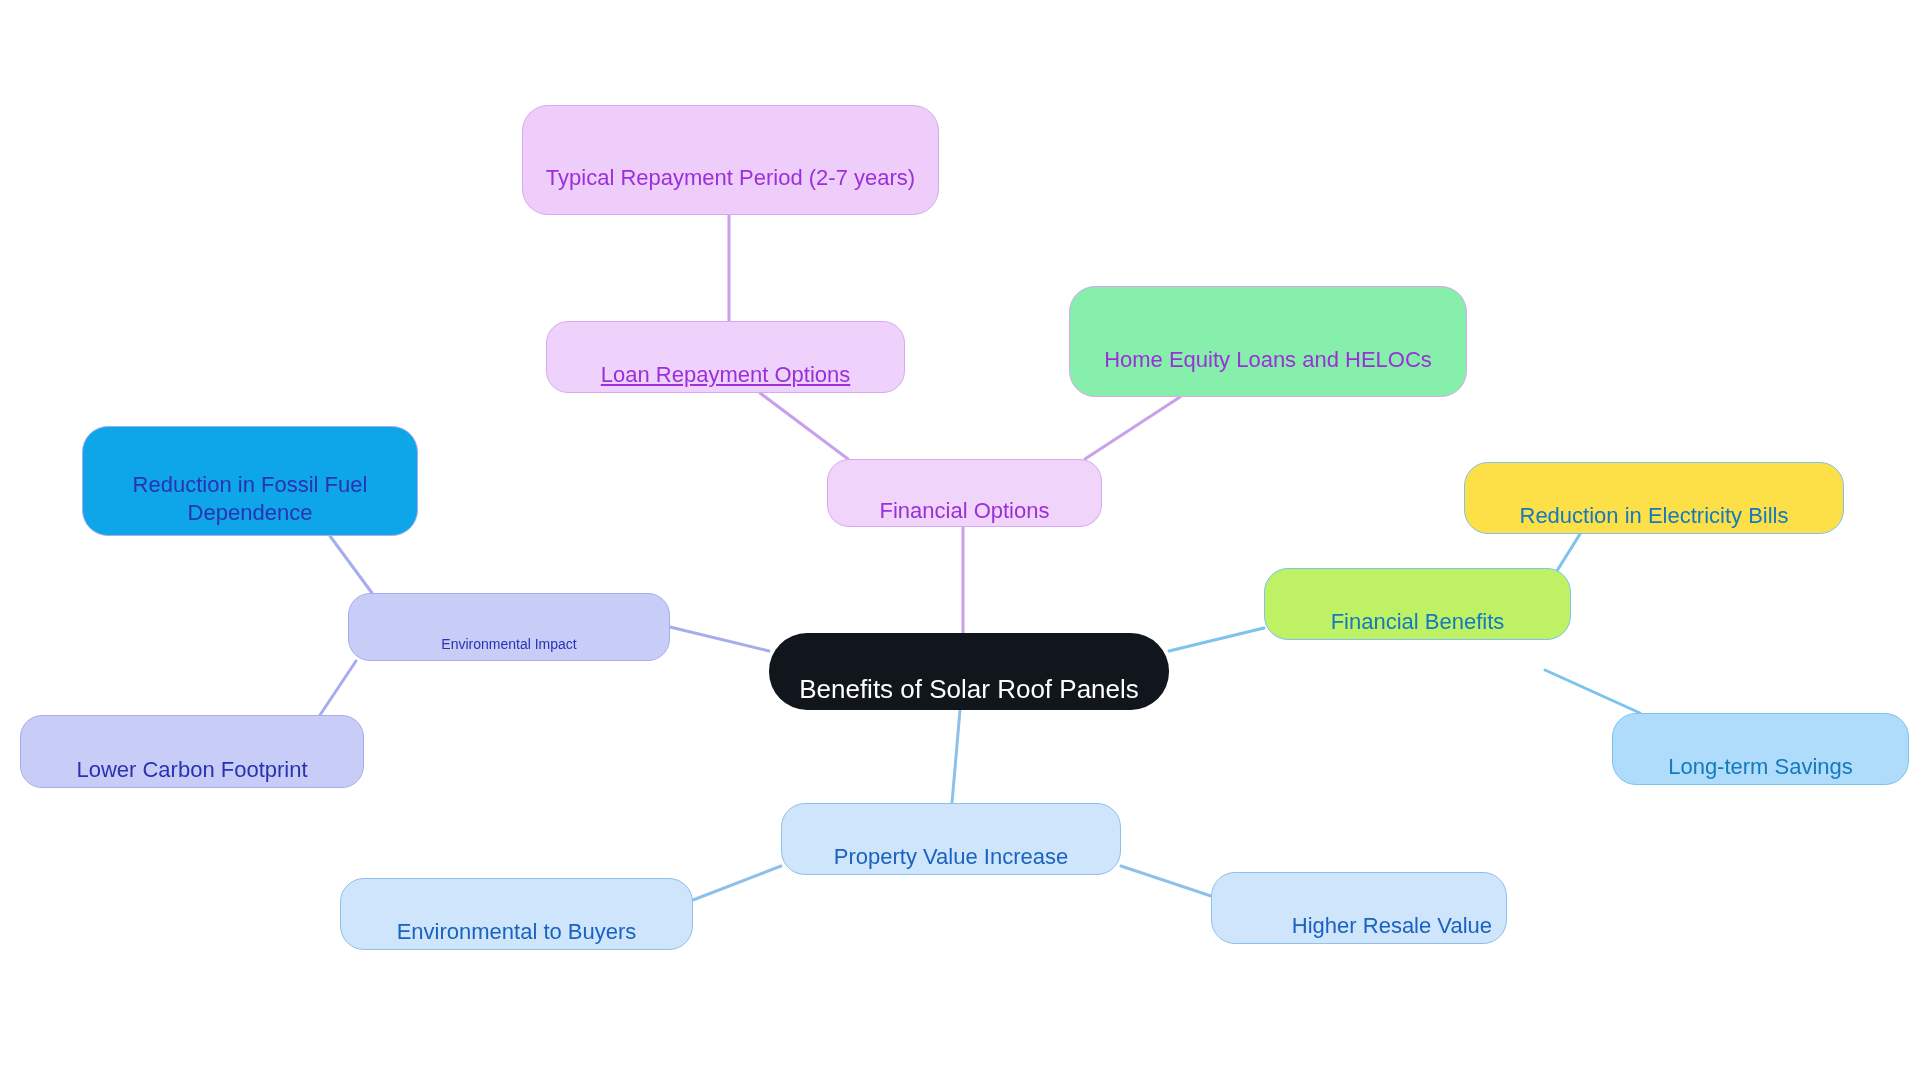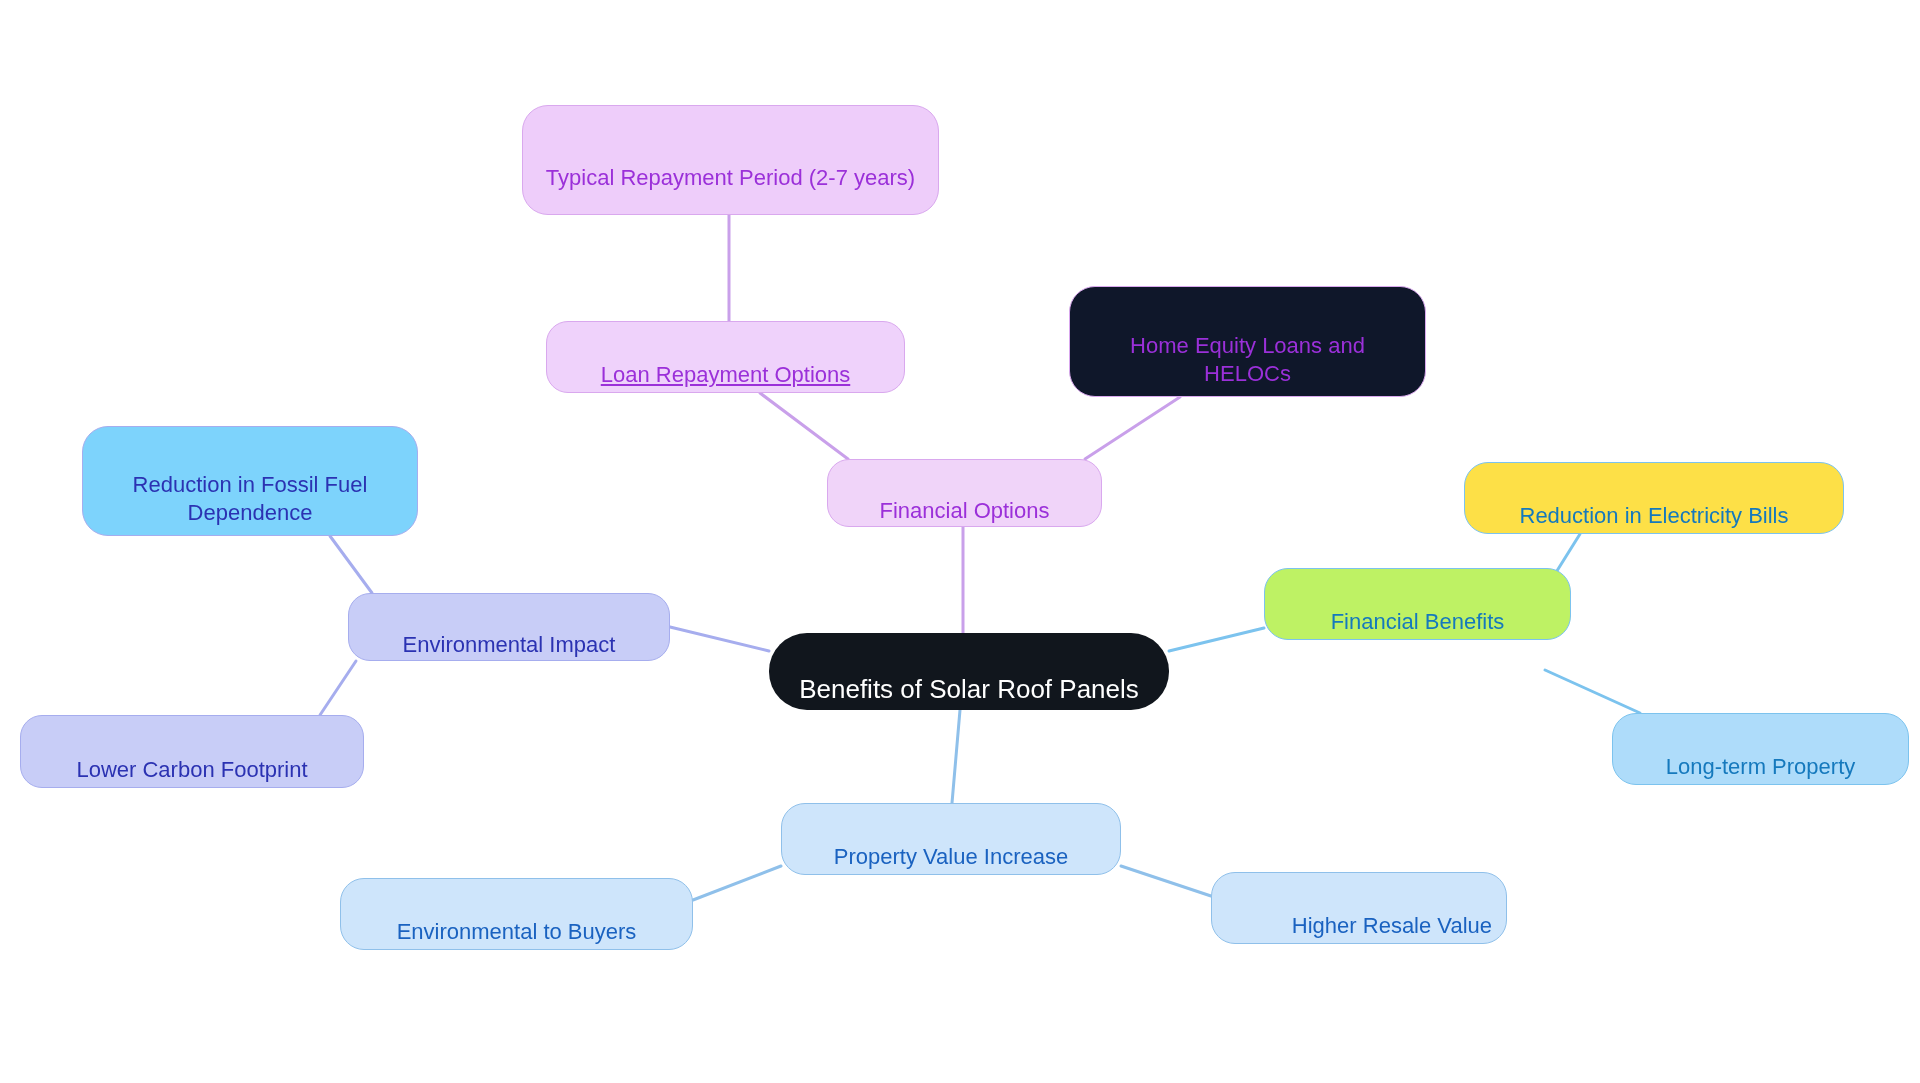--- a/index.html
+++ b/index.html
@@ -68,25 +68,25 @@
       <line x1="1540" y1="598" x2="1580" y2="534" stroke="#7cc3ee" stroke-width="3" stroke-linecap="round"></line>
       <line x1="1545" y1="670" x2="1640" y2="713" stroke="#7cc3ee" stroke-width="3" stroke-linecap="round"></line>
       <line x1="960" y1="710" x2="952" y2="803" stroke="#8fc0ea" stroke-width="3" stroke-linecap="round"></line>
       <line x1="781" y1="866" x2="693" y2="900" stroke="#8fc0ea" stroke-width="3" stroke-linecap="round"></line>
       <line x1="1121" y1="866" x2="1211" y2="896" stroke="#8fc0ea" stroke-width="3" stroke-linecap="round"></line>
     </svg>
   <div id="node-layer">
       <div class="node" style="left: 827px; top: 459px; width: 275px; height: 68px; background: rgb(240, 212, 249); color: rgb(155, 48, 217); border-color: rgb(217, 168, 238); font-size: 22px; border-radius: 22px;"><span class="node-label">Financial Options</span></div>
       <div class="node" style="left: 546px; top: 321px; width: 359px; height: 72px; background: rgb(239, 210, 251); color: rgb(155, 48, 217); border-color: rgb(217, 168, 238); font-size: 22px; border-radius: 22px; text-decoration: underline;"><span class="node-label">Loan Repayment Options</span></div>
       <div class="node" style="left: 522px; top: 105px; width: 417px; height: 110px; background: rgb(238, 205, 250); color: rgb(155, 48, 217); border-color: rgb(217, 168, 238); font-size: 22px; border-radius: 26px;"><span class="node-label">Typical Repayment Period (2-7 years)</span></div>
-      <div class="node" style="left: 1069px; top: 286px; width: 357px; height: 111px; background: #0f172a; color: rgb(155, 48, 217); border-color: rgb(217, 168, 238); font-size: 22px; border-radius: 26px;"><span class="node-label">Home Equity Loans and HELOCs</span></div>
-      <div class="node" style="left: 348px; top: 593px; width: 322px; height: 68px; background: rgb(200, 205, 247); color: rgb(43, 50, 178); border-color: rgb(166, 173, 238); font-size: 22px; border-radius: 22px;"><span class="node-label">Environmental Impact</span></div>
-      <div class="node" style="left: 82px; top: 426px; width: 336px; height: 110px; background: #7dd3fc; color: rgb(43, 50, 178); border-color: rgb(166, 173, 238); font-size: 22px; border-radius: 26px;"><span class="node-label">Reduction in Fossil Fuel Dependence</span></div>
+      <div class="node" style="left: 1069px; top: 286px; width: 398px; height: 111px; background: #86efac; color: rgb(155, 48, 217); border-color: rgb(217, 168, 238); font-size: 22px; border-radius: 26px;"><span class="node-label">Home Equity Loans and HELOCs</span></div>
+      <div class="node" style="left: 348px; top: 593px; width: 322px; height: 68px; background: rgb(200, 205, 247); color: rgb(43, 50, 178); border-color: rgb(166, 173, 238); font-size: 14px; border-radius: 22px;"><span class="node-label">Environmental Impact</span></div>
+      <div class="node" style="left: 82px; top: 426px; width: 336px; height: 110px; background: #0ea5e9; color: rgb(43, 50, 178); border-color: rgb(166, 173, 238); font-size: 22px; border-radius: 26px;"><span class="node-label">Reduction in Fossil Fuel Dependence</span></div>
       <div class="node" style="left: 20px; top: 715px; width: 344px; height: 73px; background: rgb(200, 205, 247); color: rgb(43, 50, 178); border-color: rgb(166, 173, 238); font-size: 22px; border-radius: 22px;"><span class="node-label">Lower Carbon Footprint</span></div>
       <div class="node" style="left: 1264px; top: 568px; width: 307px; height: 72px; background: #bef264; color: rgb(21, 121, 189); border-color: rgb(124, 195, 238); font-size: 22px; border-radius: 24px;"><span class="node-label">Financial Benefits</span></div>
       <div class="node" style="left: 1464px; top: 462px; width: 380px; height: 72px; background: #fde047; color: rgb(21, 121, 189); border-color: rgb(124, 195, 238); font-size: 22px; border-radius: 24px;"><span class="node-label">Reduction in Electricity Bills</span></div>
-      <div class="node" style="left: 1612px; top: 713px; width: 297px; height: 72px; background: rgb(174, 220, 250); color: rgb(21, 121, 189); border-color: rgb(124, 195, 238); font-size: 22px; border-radius: 24px;"><span class="node-label">Long-term Property</span></div>
+      <div class="node" style="left: 1612px; top: 713px; width: 297px; height: 72px; background: rgb(174, 220, 250); color: rgb(21, 121, 189); border-color: rgb(124, 195, 238); font-size: 22px; border-radius: 24px;"><span class="node-label">Long-term Savings</span></div>
       <div class="node" style="left: 781px; top: 803px; width: 340px; height: 72px; background: rgb(206, 229, 251); color: rgb(26, 98, 192); border-color: rgb(143, 192, 234); font-size: 22px; border-radius: 24px;"><span class="node-label">Property Value Increase</span></div>
       <div class="node" style="left: 340px; top: 878px; width: 353px; height: 72px; background: rgb(206, 229, 251); color: rgb(26, 98, 192); border-color: rgb(143, 192, 234); font-size: 22px; border-radius: 24px;"><span class="node-label">Environmental to Buyers</span></div>
       <div class="node" style="left: 1211px; top: 872px; width: 296px; height: 72px; background: rgb(206, 229, 251); color: rgb(26, 98, 192); border-color: rgb(143, 192, 234); font-size: 22px; border-radius: 24px; text-align: right;"><span class="node-label">Higher Resale Value</span></div>
       <div class="node root" style="left: 769px; top: 633px; width: 400px; height: 77px; background: rgb(17, 22, 29); color: rgb(255, 255, 255); border-color: rgb(17, 22, 29); font-size: 26px; border-radius: 38px;"><span class="node-label">Benefits of Solar Roof Panels</span></div>
     </div>
 </div>
 
 </body></html>

